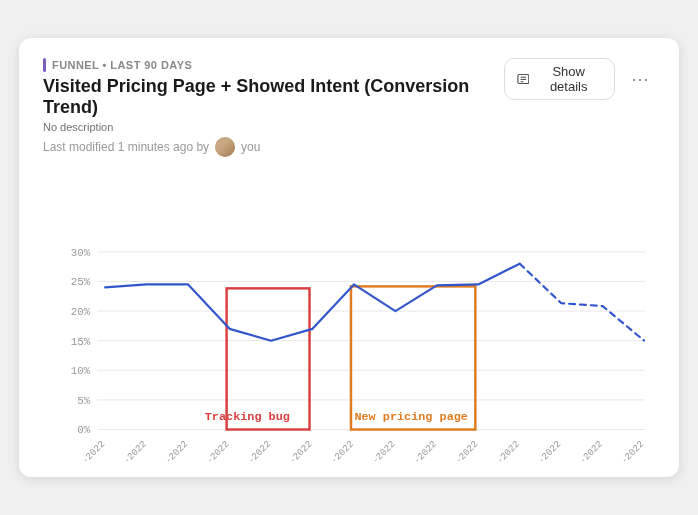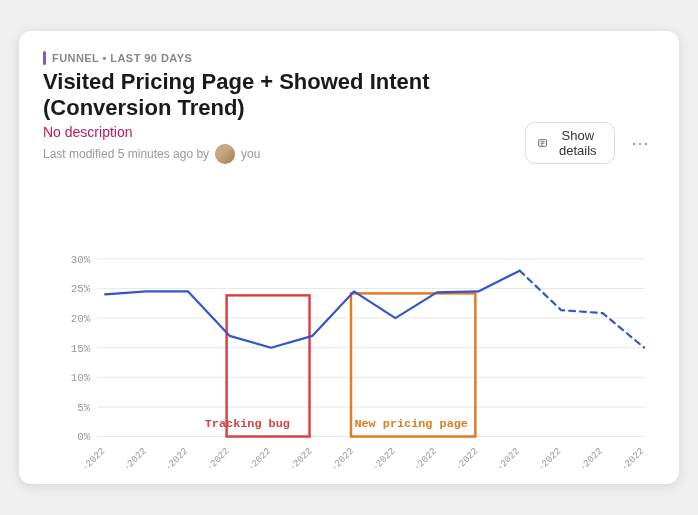--- a/index.html
+++ b/index.html
@@ -14,21 +14,21 @@
     .card {
       background: #fff;
       border-radius: 12px;
       box-shadow: 0 2px 12px rgba(0,0,0,0.12);
       width: 660px;
       padding: 20px 24px 16px 24px;
     }
     .card-header {
       display: flex;
       justify-content: space-between;
-      align-items: flex-end;
+      align-items: flex-start;
       margin-bottom: 0;
     }
     .funnel-label {
       font-size: 11px;
       font-weight: 600;
       color: #888;
       letter-spacing: 0.04em;
       display: flex;
       align-items: center;
       gap: 6px;
@@ -61,28 +61,28 @@
     }
     .more-btn {
       background: none;
       border: none;
       cursor: pointer;
       font-size: 18px;
       color: #888;
       padding: 2px 6px;
     }
     .card-title {
-      font-size: 22px;
+      font-size: 18px;
       font-weight: 700;
       color: #1a1a1a;
       margin-bottom: 3px;
     }
     .card-description {
-      font-size: 14px;
-      color: #be185d;
+      font-size: 11px;
+      color: #737373;
       margin-bottom: 4px;
     }
     .card-meta {
       font-size: 12px;
       color: #999;
       display: flex;
       align-items: center;
       gap: 6px;
     }
     .avatar {
@@ -119,21 +119,21 @@
 <div class="card">
   <div class="card-header">
     <div>
       <div class="funnel-label">
         <span class="funnel-accent"></span>
         <span>FUNNEL • LAST 90 DAYS</span>
       </div>
       <div class="card-title">Visited Pricing Page + Showed Intent (Conversion Trend)</div>
       <div class="card-description">No description</div>
       <div class="card-meta">
-        <span>Last modified 5 minutes ago by</span>
+        <span>Last modified 1 minutes ago by</span>
         <span class="avatar">
           <span class="avatar-img"></span>
         </span>
         <span>you</span>
       </div>
     </div>
     <div class="header-actions">
       <button class="show-details-btn">
         <svg width="14" height="14" viewBox="0 0 14 14" fill="none">
           <rect x="1" y="2" width="12" height="10" rx="1.5" stroke="#555" stroke-width="1.3" fill="none"></rect>

